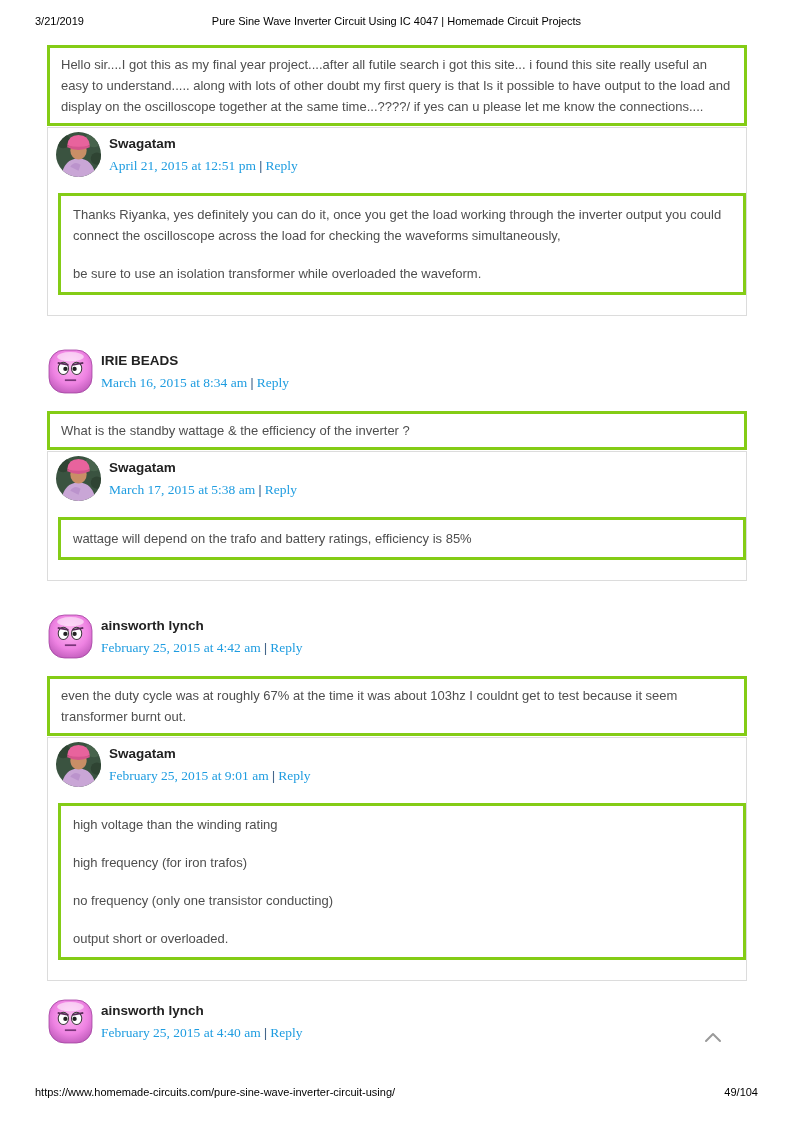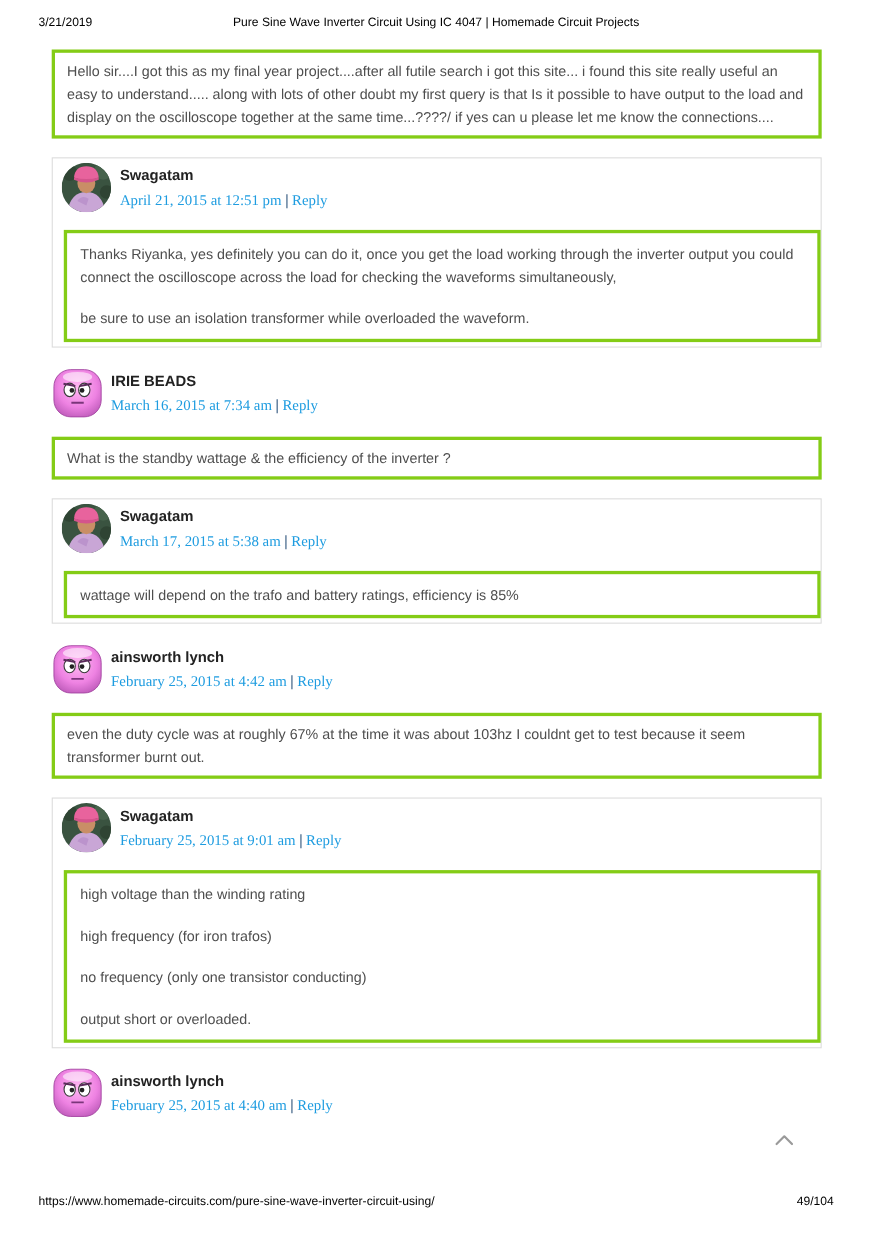--- a/index.html
+++ b/index.html
@@ -22,35 +22,35 @@
   .content { margin:0 46px 0 47px; }
   .box {
     border:3px solid #84cc16;
     padding:6px 11px;
     font-size:13px; line-height:21px; color:#4e4e4e;
   }
   .box p { margin:0; }
   .box p + p { margin-top:17px; }
   .thread {
     border:1px solid #dcdcdc;
-    margin-top:17px;
-    padding:4px 0 4px 0;
+    margin-top:1px;
+    padding:4px 0 20px 0;
   }
   .c-header { display:flex; align-items:flex-start; }
   .c-header.reply-indent { margin-left:8px; }
   .c-header.top-level { margin-left:1px; }
   .avatar { width:45px; height:45px; flex:0 0 45px; display:block; }
   .avatar svg { display:block; width:45px; height:45px; }
   .meta { margin-left:8px; margin-top:3px; }
   .author { font-size:13.5px; font-weight:bold; color:#222222; line-height:18px; }
   .dateline { font-size:13.5px; line-height:22px; margin-top:2px; }
   .dateline a { color:#1e9ce0; text-decoration:none; cursor:pointer;font-family:Liberation Serif, serif; }
   .sep { color:#44668a; padding:0 3px; }
   .box.inner { margin:16px 0 0 10px; padding:8px 12px; }
-  .gap-after-thread { margin-top:19px; }
+  .gap-after-thread { margin-top:33px; }
   .gap-box { margin-top:17px; }
   .scroll-top {
     position:absolute; left:704px; top:1030px;
     width:20px; height:16px; display:block; cursor:pointer;
   }
 </style>
 </head>
 <body>
 
 <div class="print-header">
@@ -116,21 +116,21 @@
         <circle cx="17" cy="19.5" r="2.1" fill="#222222"></circle>
         <circle cx="26" cy="19.5" r="2.1" fill="#222222"></circle>
         <path d="M9.5 13.5 L20 15.5" stroke="#5a2a5a" stroke-width="1.7" fill="none"></path>
         <path d="M34.5 13.5 L24 15.5" stroke="#5a2a5a" stroke-width="1.7" fill="none"></path>
         <path d="M16.5 30.5 L27.5 30.5" stroke="#7a357a" stroke-width="1.7" fill="none"></path>
       </svg>
     </span>
     <div class="meta">
       <div class="author">IRIE BEADS</div>
       <div class="dateline">
-        <a>March 16, 2015 at 7:34 am</a><span class="sep">|</span><a>Reply</a>
+        <a>March 16, 2015 at 8:34 am</a><span class="sep">|</span><a>Reply</a>
       </div>
     </div>
   </div>
   <div class="box gap-box">
     <p>What is the standby wattage &amp; the efficiency of the inverter ?</p>
   </div>
 
   <section class="thread">
     <div class="c-header reply-indent">
       <span class="avatar">

